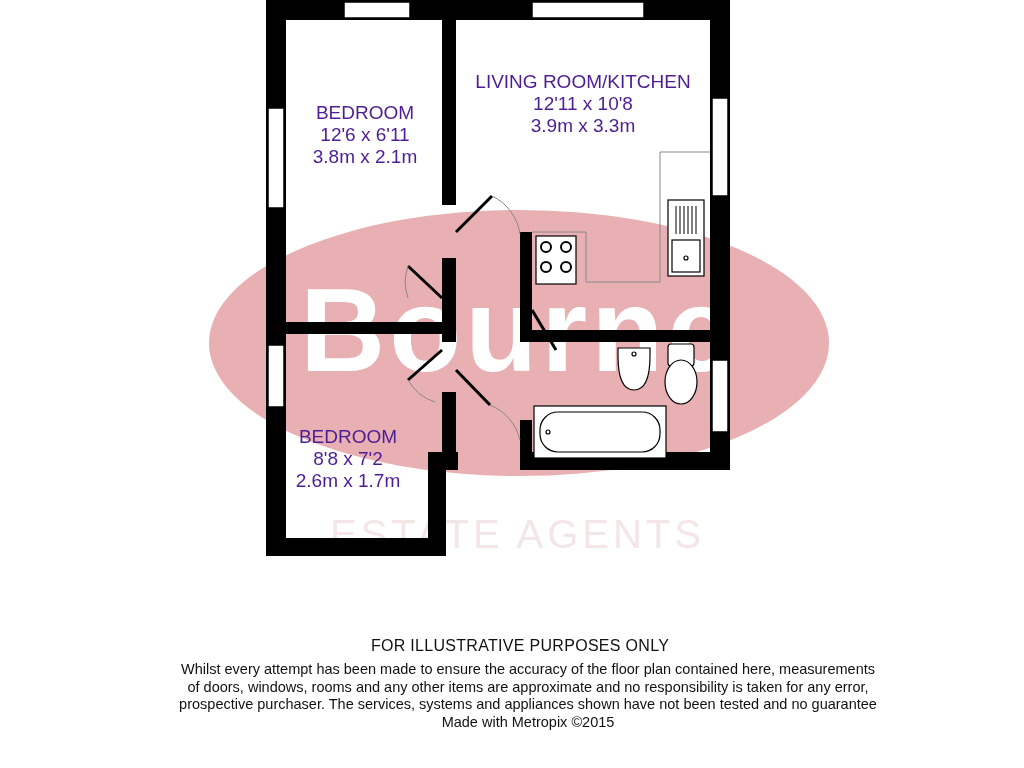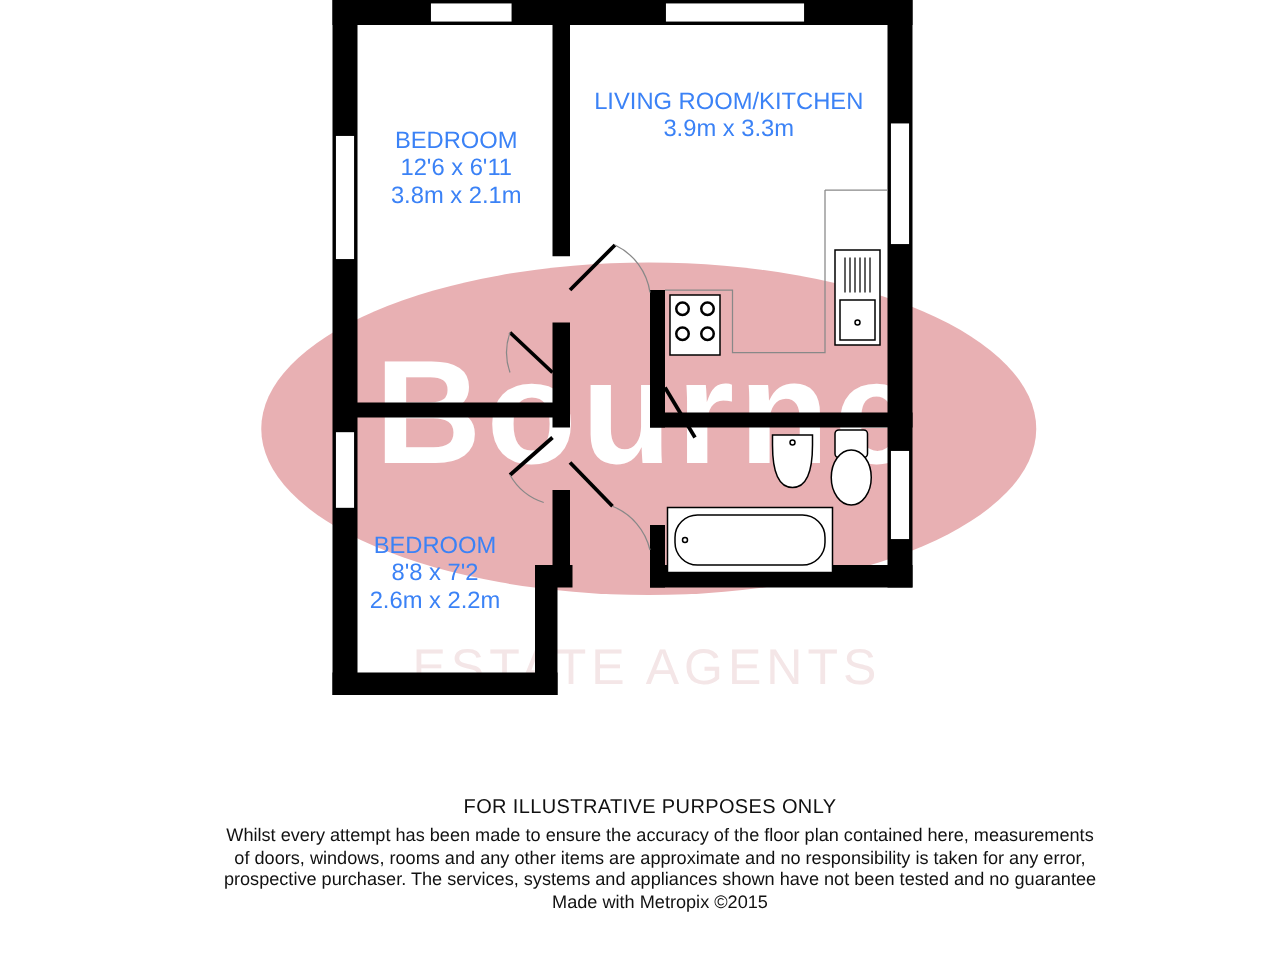--- a/index.html
+++ b/index.html
@@ -1,19 +1,19 @@
 <!DOCTYPE html>
 <html><head>
   <meta charset="utf-8">
   <style>
     html, body { margin:0; padding:0; }
     body { width:1024px; height:768px; background:#ffffff; position:relative; overflow:hidden; font-family:"Liberation Sans", sans-serif; }
     .plan { position:absolute; left:0; top:0; width:1024px; height:630px; }
     .wm-text { position:absolute; font-family:"Liberation Sans", sans-serif; font-weight:bold; color:#ffffff; letter-spacing:2px; }
-    .room-label { position:absolute; text-align:center; color:#3b82f6; font-size:19px; line-height:22px; }
+    .room-label { position:absolute; text-align:center; color:#4c1d95; font-size:19px; line-height:22px; }
     .footer { position:absolute; left:8px; width:1024px; text-align:center; color:#111; font-family:"Liberation Sans", sans-serif; }
     .footer-title { top:637px; font-size:16px; letter-spacing:0.3px; }
     .footer-body { top:661px; font-size:14.5px; line-height:17.5px;margin-left:8px; }
     .footer-body span { display:block; }
   </style>
 </head>
 <body>
 
 <div class="plan">
 
@@ -110,26 +110,27 @@
     </g>
   </svg>
 
   <div class="room-label" style="left:290px;top:102px;width:150px;">
     <div>BEDROOM</div>
     <div>12'6 x 6'11</div>
     <div>3.8m x 2.1m</div>
   </div>
   <div class="room-label" style="left:456px;top:71px;width:254px;">
     <div>LIVING ROOM/KITCHEN</div>
+    <div>12'11 x 10'8</div>
     <div>3.9m x 3.3m</div>
   </div>
   <div class="room-label" style="left:280px;top:426px;width:136px;">
     <div>BEDROOM</div>
     <div>8'8 x 7'2</div>
-    <div>2.6m x 2.2m</div>
+    <div>2.6m x 1.7m</div>
   </div>
 </div>
 
 <div class="footer footer-title">FOR ILLUSTRATIVE PURPOSES ONLY</div>
 <div class="footer footer-body">
   <span>Whilst every attempt has been made to ensure the accuracy of the floor plan contained here, measurements</span>
   <span>of doors, windows, rooms and any other items are approximate and no responsibility is taken for any error,</span>
   <span>prospective purchaser. The services, systems and appliances shown have not been tested and no guarantee</span>
   <span>Made with Metropix ©2015</span>
 </div>

